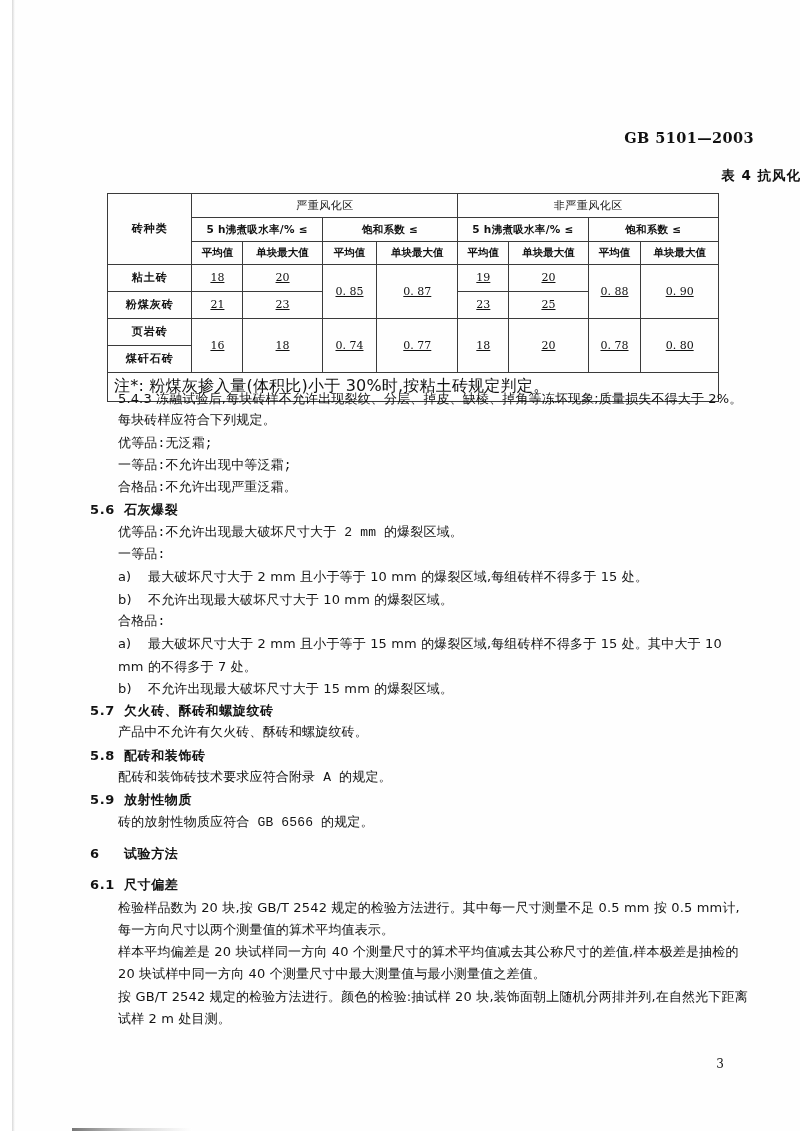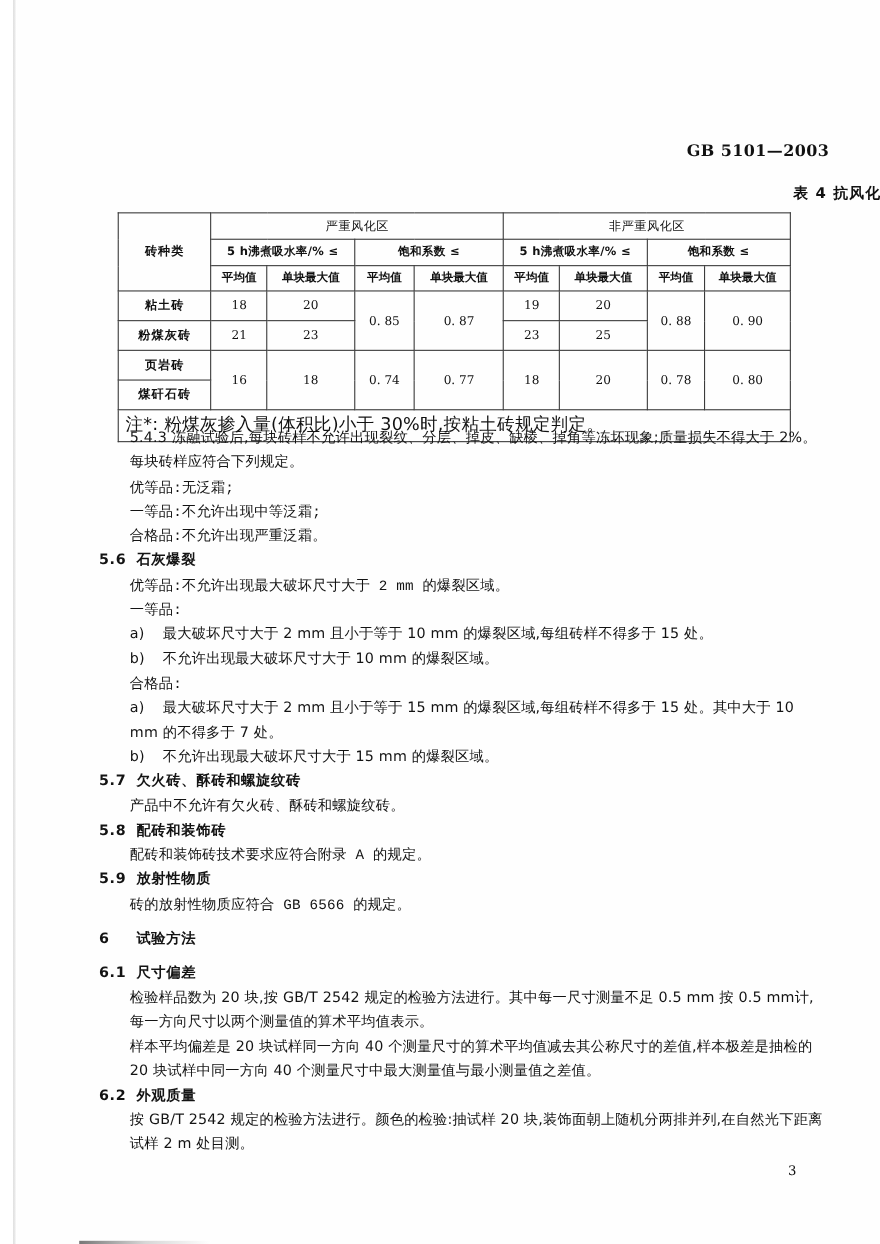--- a/index.html
+++ b/index.html
@@ -103,20 +103,21 @@
   table.spec .kind {
     font-weight: bold;
     font-size: 11px;
     height: 24px;
     letter-spacing: 1px;
   }
   table.spec .num {
     font-family: "DejaVu Serif", "Liberation Serif", serif;
     font-size: 11px;
     height: 24px;
+    text-decoration: underline;
   }
   #table-note {
     border: 1px solid #3b3b3b;
     border-top: none;
     width: 612px;
     box-sizing: border-box;
     font-size: 16px;
     padding: 3px 4px 4px 6px;
     letter-spacing: .2px;
     color: #111;
@@ -293,22 +294,19 @@
     </p>
 
     <div class="gap-sm"></div>
 
     <p class="p sec-head">
       <span class="num-part">6.1</span><span>尺寸偏差</span>
     </p>
     <p class="p ind-hang">检验样品数为 20 块,按 GB/T 2542 规定的检验方法进行。其中每一尺寸测量不足 0.5 mm 按 0.5 mm计,每一方向尺寸以两个测量值的算术平均值表示。</p>
     <p class="p ind-hang">样本平均偏差是 20 块试样同一方向 40 个测量尺寸的算术平均值减去其公称尺寸的差值,样本极差是抽检的 20 块试样中同一方向 40 个测量尺寸中最大测量值与最小测量值之差值。</p>
 
-    <p class="p sec-head">
-      <span class="num-part">6.2</span><span>外观质量</span>
-    </p>
     <p class="p ind-hang">按 GB/T 2542 规定的检验方法进行。颜色的检验:抽试样 20 块,装饰面朝上随机分两排并列,在自然光下距离试样 2 m 处目测。</p>
 
   </div>
 
   <div id="page-number">3</div>
 
 </div>
 
 </body></html>

